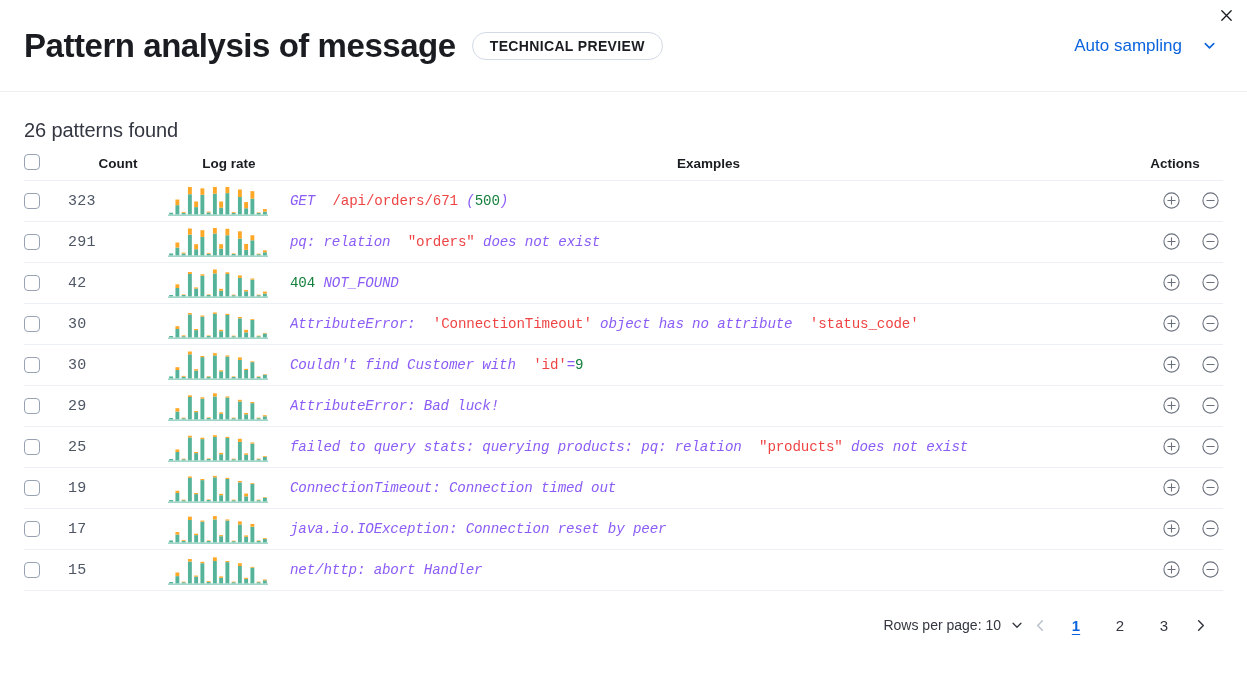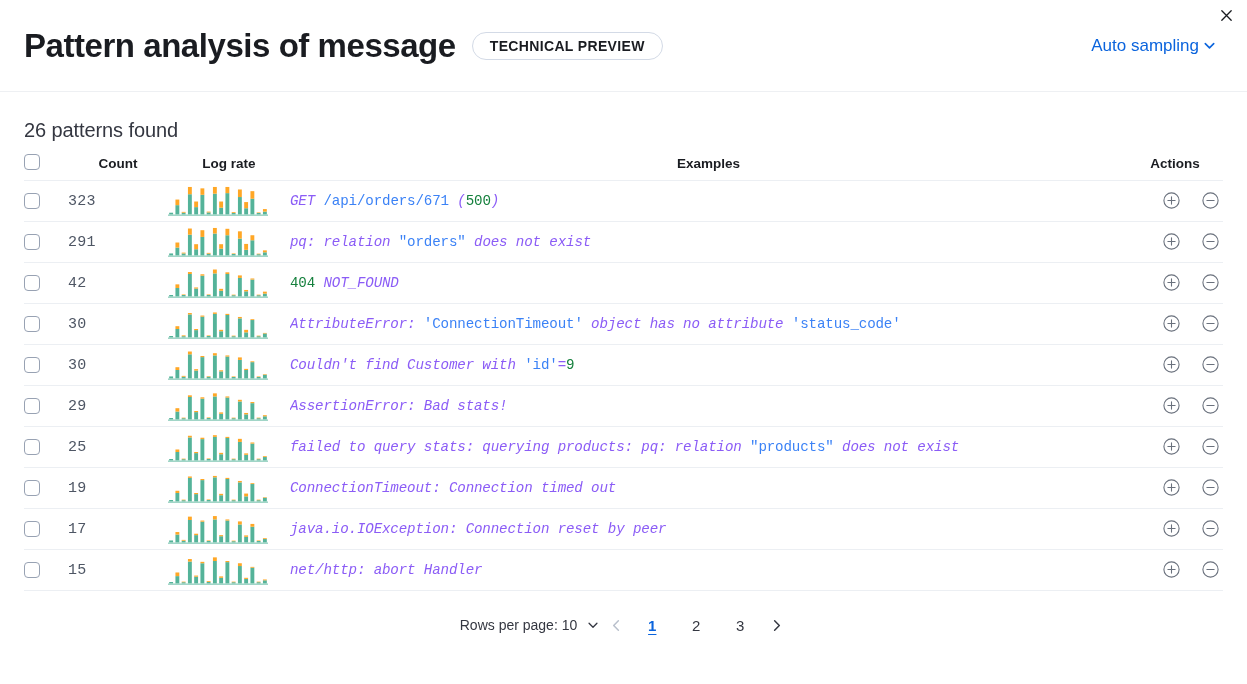--- a/index.html
+++ b/index.html
@@ -51,21 +51,21 @@
   }
   .header-right {
     display: flex;
     align-items: center;
     gap: 9px;
     margin-right: 6px;
   }
   .auto-sampling-btn {
     display: flex;
     align-items: center;
-    gap: 3px;
+    gap: 20px;
     font-size: 17px;
     color: #0b64dd;
     cursor: pointer;
     white-space: nowrap;
   }
   .chev {
     width: 15px; height: 15px;
     display: inline-block;
   }
   .chev svg { display: block; }
@@ -140,42 +140,42 @@
   }
 
   .example-cell {
     font-family: "Liberation Mono", monospace;
     font-size: 14.2px;
     letter-spacing: -0.15px;
     white-space: nowrap;
     overflow: hidden;
   }
   .tok-d { color: #8b5cf6; font-style: italic; }          
-  .tok-s { color: #3b82f6; }          
+  .tok-s { color: #ef4444; margin-left: 9px; }          
   .tok-n { color: #15803d; }          
 
   .actions-cell {
     text-align: right;
     white-space: nowrap;
     padding-right: 2px;
   }
   .act-btn {
     display: inline-flex;
     align-items: center; justify-content: center;
     width: 26px; height: 26px;
     margin-left: 13px;
     cursor: pointer;
     color: #6a717d;
   }
 
   
   .table-footer {
     display: flex;
     align-items: center;
-    justify-content: center;
+    justify-content: flex-end;
     padding: 19px 0 0 12px;
   }
   .rows-per-page {
     display: flex;
     align-items: center;
     gap: 9px;
     font-size: 14px;
     color: #343741;
     cursor: pointer;
   }
@@ -561,21 +561,21 @@
               <rect x="76.19" y="23.36" width="3.88" height="5.04" fill="#54b399"></rect>
               <rect x="76.19" y="21.96" width="3.88" height="1.40" fill="#ffa726"></rect>
               <rect x="82.44" y="12.16" width="3.88" height="16.24" fill="#54b399"></rect>
               <rect x="82.44" y="11.04" width="3.88" height="1.12" fill="#ffa726"></rect>
               <rect x="88.69" y="27.20" width="3.88" height="1.20" fill="#54b399"></rect>
               <rect x="88.69" y="26.64" width="3.88" height="0.56" fill="#ffa726"></rect>
               <rect x="94.94" y="25.32" width="3.88" height="3.08" fill="#54b399"></rect>
               <rect x="94.94" y="24.20" width="3.88" height="1.12" fill="#ffa726"></rect>
             </svg>
           </td>
-          <td class="example-cell"><span class="tok-d">AssertionError: Bad stats!</span></td>
+          <td class="example-cell"><span class="tok-d">AttributeError: Bad luck!</span></td>
           <td class="actions-cell"><span class="act-btn">
               <svg width="19" height="19" viewBox="0 0 20 20" fill="none" stroke="currentColor" stroke-width="1.15">
                 <circle cx="10" cy="10" r="8"></circle>
                 <path d="M10 6.2 V13.8 M6.2 10 H13.8" stroke-linecap="round"></path>
               </svg>
             </span><span class="act-btn">
               <svg width="19" height="19" viewBox="0 0 20 20" fill="none" stroke="currentColor" stroke-width="1.15">
                 <circle cx="10" cy="10" r="8"></circle>
                 <path d="M6.2 10 H13.8" stroke-linecap="round"></path>
               </svg>

